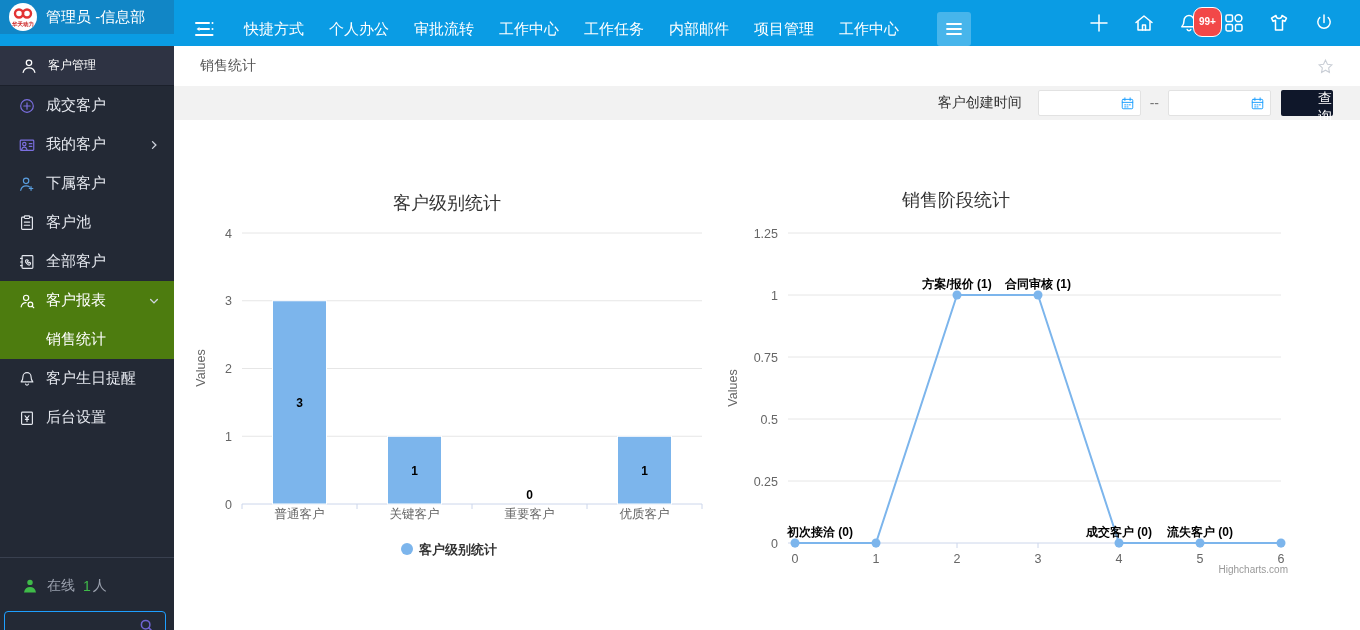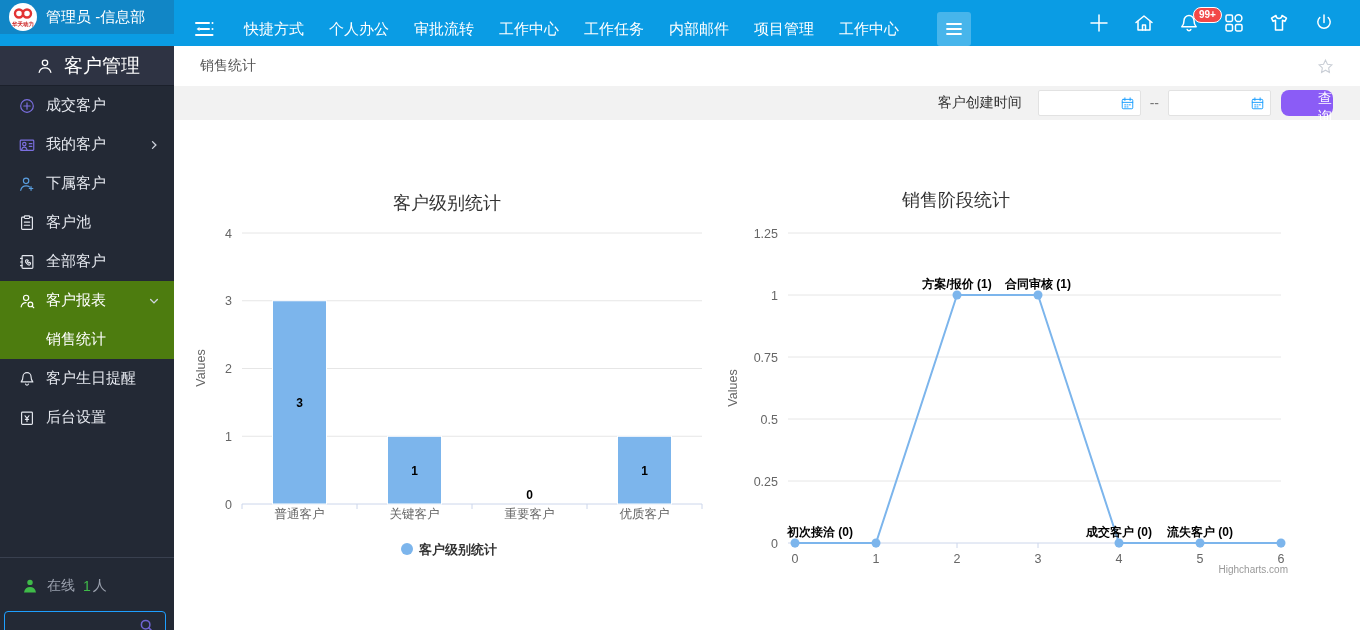--- a/index.html
+++ b/index.html
@@ -10,25 +10,25 @@
   
   .topbar { position:absolute; left:0; top:0; width:1360px; height:46px; background:#0a9ce4; z-index:5; }
   .brand { position:absolute; left:0; top:0; width:174px; height:34px; background:#1186c6; display:flex; align-items:center; padding-left:8px; }
   .brand-text { color:#fff; font-size:15px; margin-left:8px; white-space:nowrap; }
   .topmenu { position:absolute; left:192px; top:1px; height:56px; display:flex; align-items:center; gap:26px; }
   .collapse-ic { color:#fff; width:26px; }
   .top-item { color:#fff; font-size:15px; line-height:46px; cursor:pointer; white-space:nowrap; }
   .more-btn { margin-left:12px; width:34px; height:34px; border-radius:3px; background:rgba(255,255,255,.25); display:flex; align-items:center; justify-content:center; color:#fff; }
   .top-icons { position:absolute; right:0; top:0; height:46px; display:flex; align-items:center; gap:23px; padding-right:25px; }
   .top-icon { color:#fff; position:relative; width:22px; height:22px; }
-  .badge { position:absolute; left:15px; top:-5px; background:#f24848; color:#fff; font-size:10px; font-weight:bold; border-radius:9px; padding:1px 5px; border:1px solid #fff; line-height:12px; }
+  .badge { position:absolute; left:15px; top:-5px; background:#f24848; color:#fff; font-size:10px; font-weight:bold; border-radius:9px; padding:8px 5px; border:1px solid #fff; line-height:12px; }
 
   
   .sidebar { position:absolute; left:0; top:46px; width:174px; bottom:0; background:#232935; z-index:4; }
-  .side-header { height:40px; display:flex; align-items:center; padding-left:36px; background:#2e3343; color:#fff; font-size:19px; border-bottom:1px solid #1b202b; }
+  .side-header { height:40px; display:flex; align-items:center; padding-left:20px; background:#2e3343; color:#fff; font-size:12px; border-bottom:1px solid #1b202b; }
   .side-row { height:39px; display:flex; align-items:center; padding-left:18px; color:#e4e7ee; font-size:15px; cursor:pointer; }
   .side-row .lbl { margin-left:10px; }
   .side-row .chev { margin-left:auto; margin-right:14px; color:#cfd4de; }
   .side-row.active { background:#4d7c0f; color:#fff; }
   .side-row.sub { padding-left:46px; }
   .side-ic { width:18px; height:18px; }
   .side-bottom { position:absolute; left:0; right:0; bottom:0; height:73px; border-top:1px solid #39404f; }
   .online { display:flex; align-items:center; margin:19px 0 0 22px; color:#9aa0ad; font-size:14px; }
   .online .ic { margin-right:9px; }
   .online .num { color:#3fbb49; margin:0 2px 0 8px; }
@@ -39,21 +39,21 @@
   
   .breadcrumb { position:absolute; left:174px; top:46px; right:0; height:40px; background:#fff; display:flex; align-items:center; }
   .crumb-title { margin-left:26px; color:#555; font-size:14px; }
   .fav-star { margin-left:auto; margin-right:26px; color:#c9ced6; }
   .filterbar { position:absolute; left:174px; top:86px; right:0; height:34px; background:#f2f2f2; display:flex; align-items:center; justify-content:flex-end; padding-right:27px; }
   .f-label { color:#333; font-size:14px; margin-right:16px; }
   .date-input { position:relative; width:103px; height:26px; background:#fff; border:1px solid #e2e2e2; border-radius:2px; }
   .date-input input { position:absolute; left:6px; top:0; width:70px; height:24px; border:none; outline:none; font-size:13px; color:#333; background:transparent; }
   .cal-ic { position:absolute; right:5px; top:5px; color:#1e9fff; }
   .f-sep { color:#777; font-size:14px; margin:0 9px; }
-  .f-btn { margin-left:10px; width:52px; height:26px; background:#8b5cf6; color:#fff; border:none; border-radius:8px; font-size:14px; cursor:pointer; font-family:inherit;padding-left:36px; }
+  .f-btn { margin-left:10px; width:52px; height:26px; background:#0f172a; color:#fff; border:none; border-radius:2px; font-size:14px; cursor:pointer; font-family:inherit;padding-left:36px; }
 
   .main { position:absolute; left:174px; top:120px; right:0; bottom:0; background:#fff; }
   .chart-svg { position:absolute; }
   #chart1 { left:175px; top:160px; }
   #chart2 { left:710px; top:160px; }
 </style>
 </head>
 <body>
 
 <div class="topbar">

